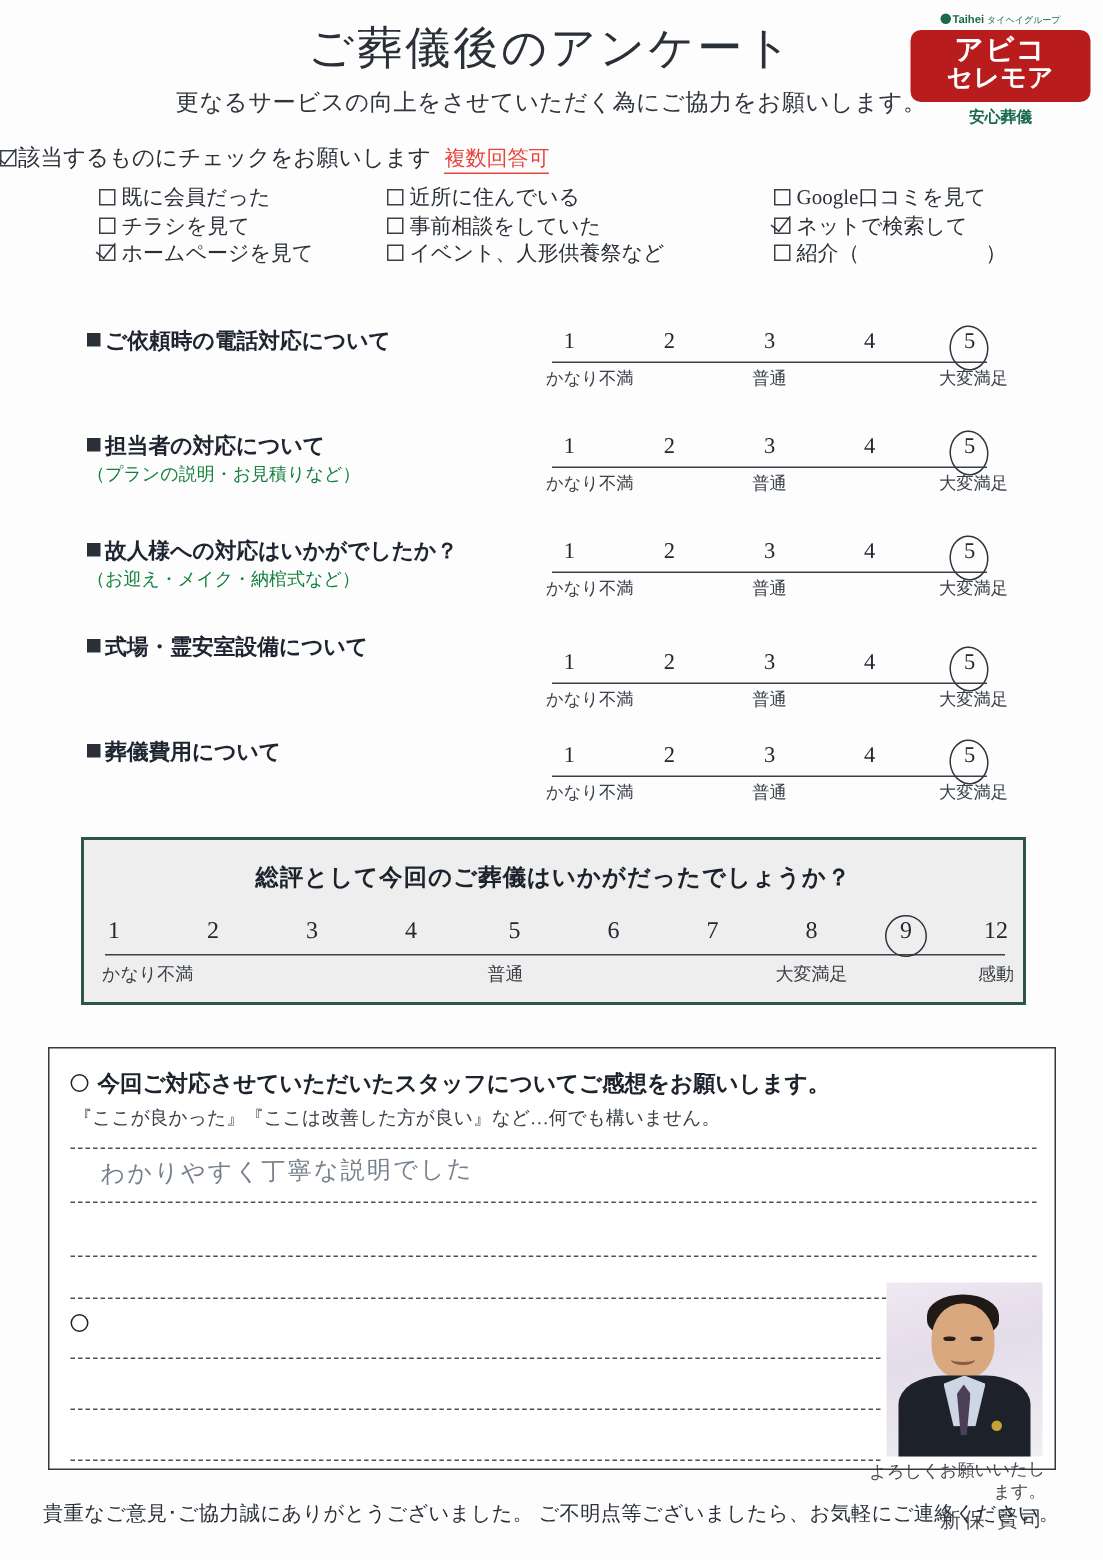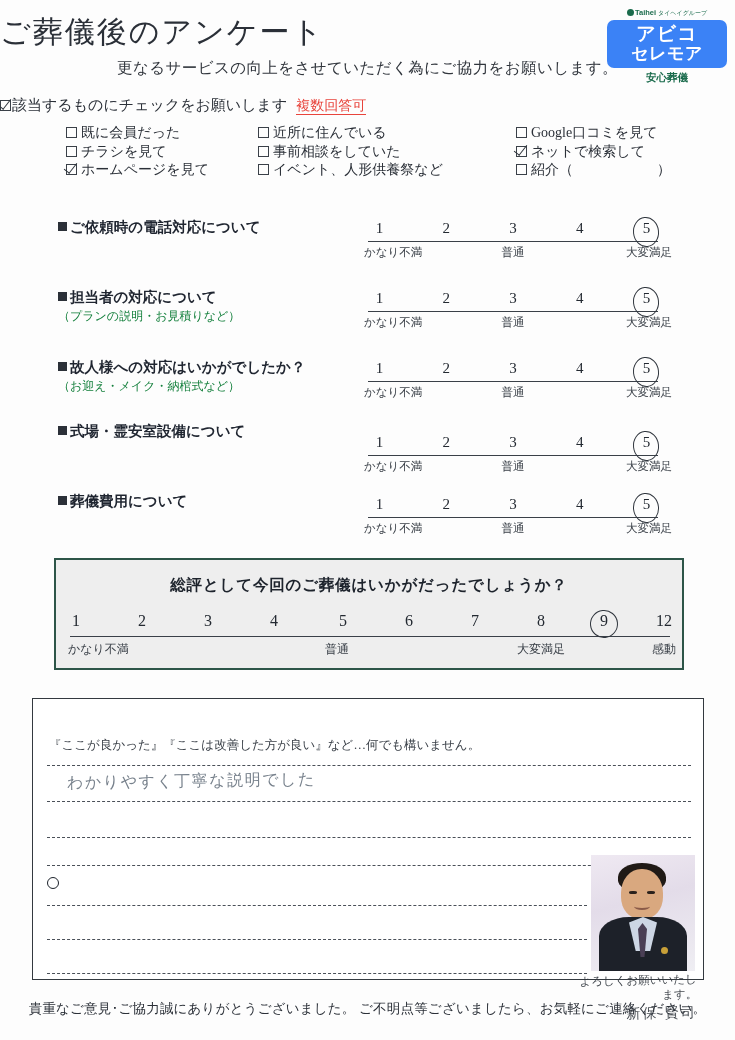--- a/index.html
+++ b/index.html
@@ -22,21 +22,21 @@
     height: 1040px;
     background: #fdfdfd;
   }
 
   
   .title {
     position: absolute;
     top: 12px;
     left: 0;
     width: 735px;
-    text-align: left;
+    text-align: center;
     font-size: 30px;
     letter-spacing: 2px;
     color: #2b3038;
     font-family: "Liberation Serif", serif;
   }
   .subtitle {
     position: absolute;
     top: 58px;
     left: 0;
     width: 735px;
@@ -88,25 +88,25 @@
   .logo-taihei .mark {
     display: inline-block;
     width: 7px; height: 7px;
     background: #1a6b4c;
     border-radius: 50%;
     vertical-align: -1px;
     margin-right: 1px;
   }
   .logo-taihei .grp { font-size: 6px; font-weight: normal; margin-left: 2px; }
   .logo-box {
-    background: #3b82f6;
+    background: #b91c1c;
     border-radius: 7px;
     padding: 4px 6px 5px 6px;
     color: #ffffff;
-    font-family: Liberation Sans, sans-serif;
+    font-family: Liberation Mono, monospace;
     font-weight: bold;
     line-height: 1.08;
   }
   .logo-box .l1 { font-size: 19px; letter-spacing: 1px; }
   .logo-box .l2 { font-size: 17px; letter-spacing: 0.5px; }
   .logo-sub {
     margin-top: 3px;
     font-size: 10.5px;
     color: #1a6b4c;
     font-family: "Liberation Sans", sans-serif;
@@ -563,20 +563,23 @@
       <div class="circle-mark" style="left:89%; top:0px; width:28px; height:28px; margin-left:-14px;"></div>
       <div class="sanch" style="left:-2px;">かなり不満</div>
       <div class="sanch" style="left:42.5%;">普通</div>
       <div class="sanch" style="left:74.5%;">大変満足</div>
       <div class="sanch" style="right:-6px;">感動</div>
     </div>
   </div>
 
   <div class="comment-box">
 
+    <div class="cb-head" style="top:14px;">
+      <span class="circ"></span><span>今回ご対応させていただいたスタッフについてご感想をお願いします。</span>
+    </div>
     <div class="cb-sub" style="top:38px;">『ここが良かった』『ここは改善した方が良い』など…何でも構いません。</div>
 
     <div class="dash-line" style="top:66px;"></div>
     <div class="hand-note" style="top:72px;">わかりやすく丁寧な説明でした</div>
     <div class="dash-line" style="top:102px;"></div>
     <div class="dash-line" style="top:138px;"></div>
     <div class="dash-line" style="top:166px;"></div>
 
     <div class="cb-head" style="top:176px;">
       <span class="circ"></span>

